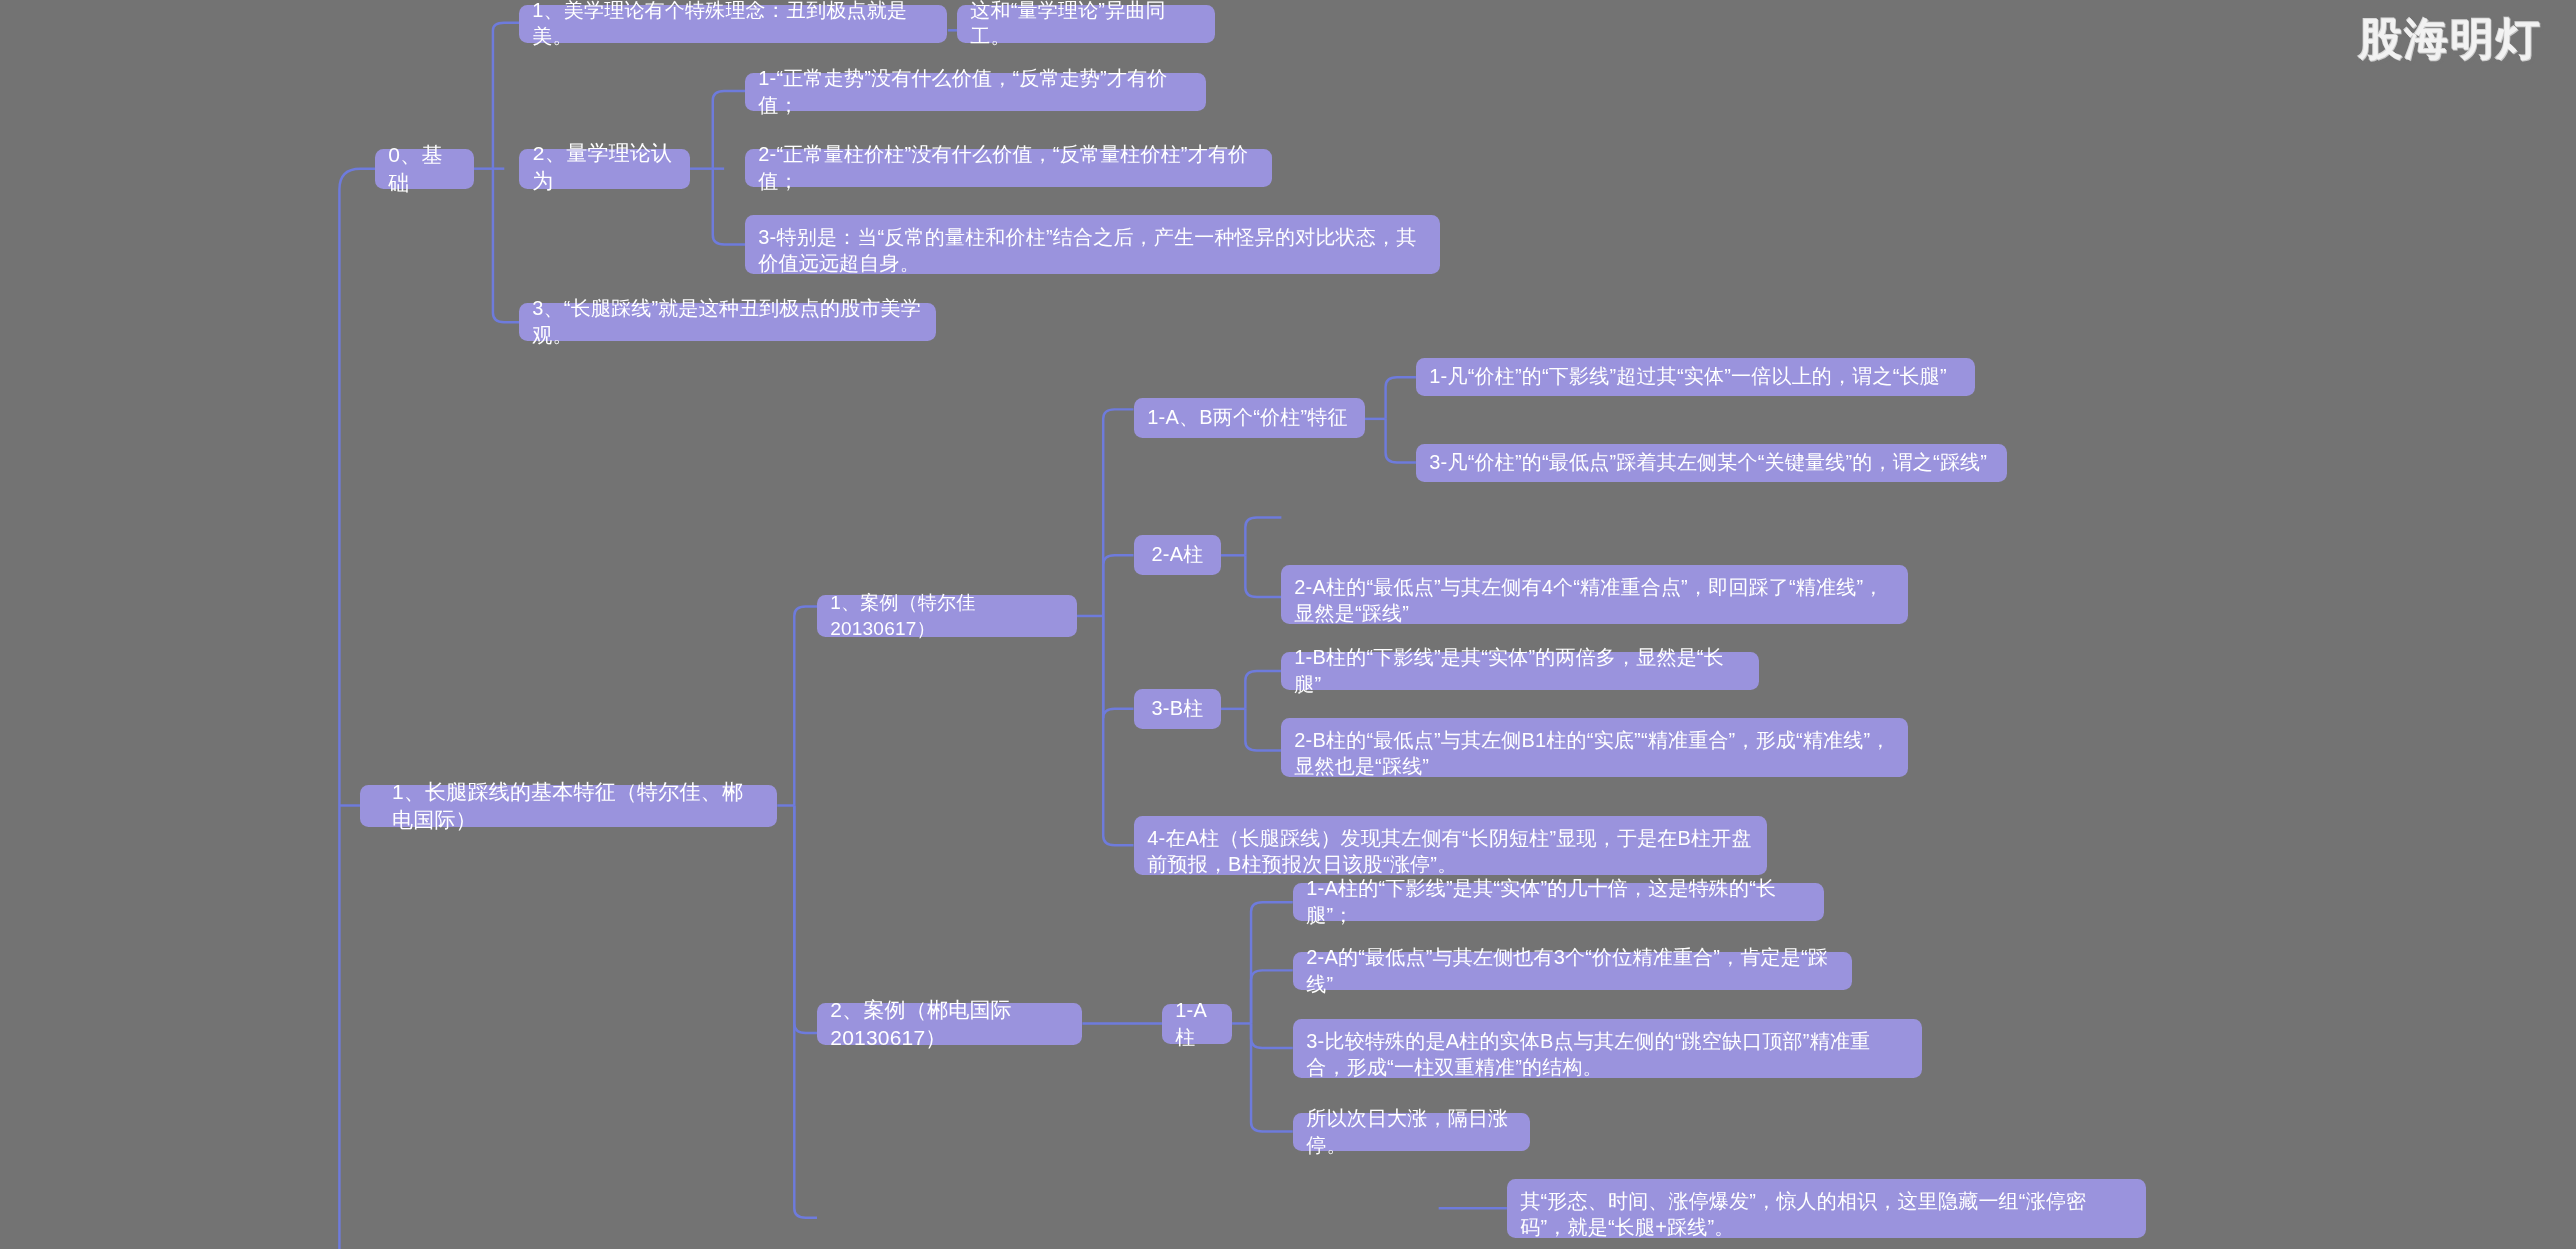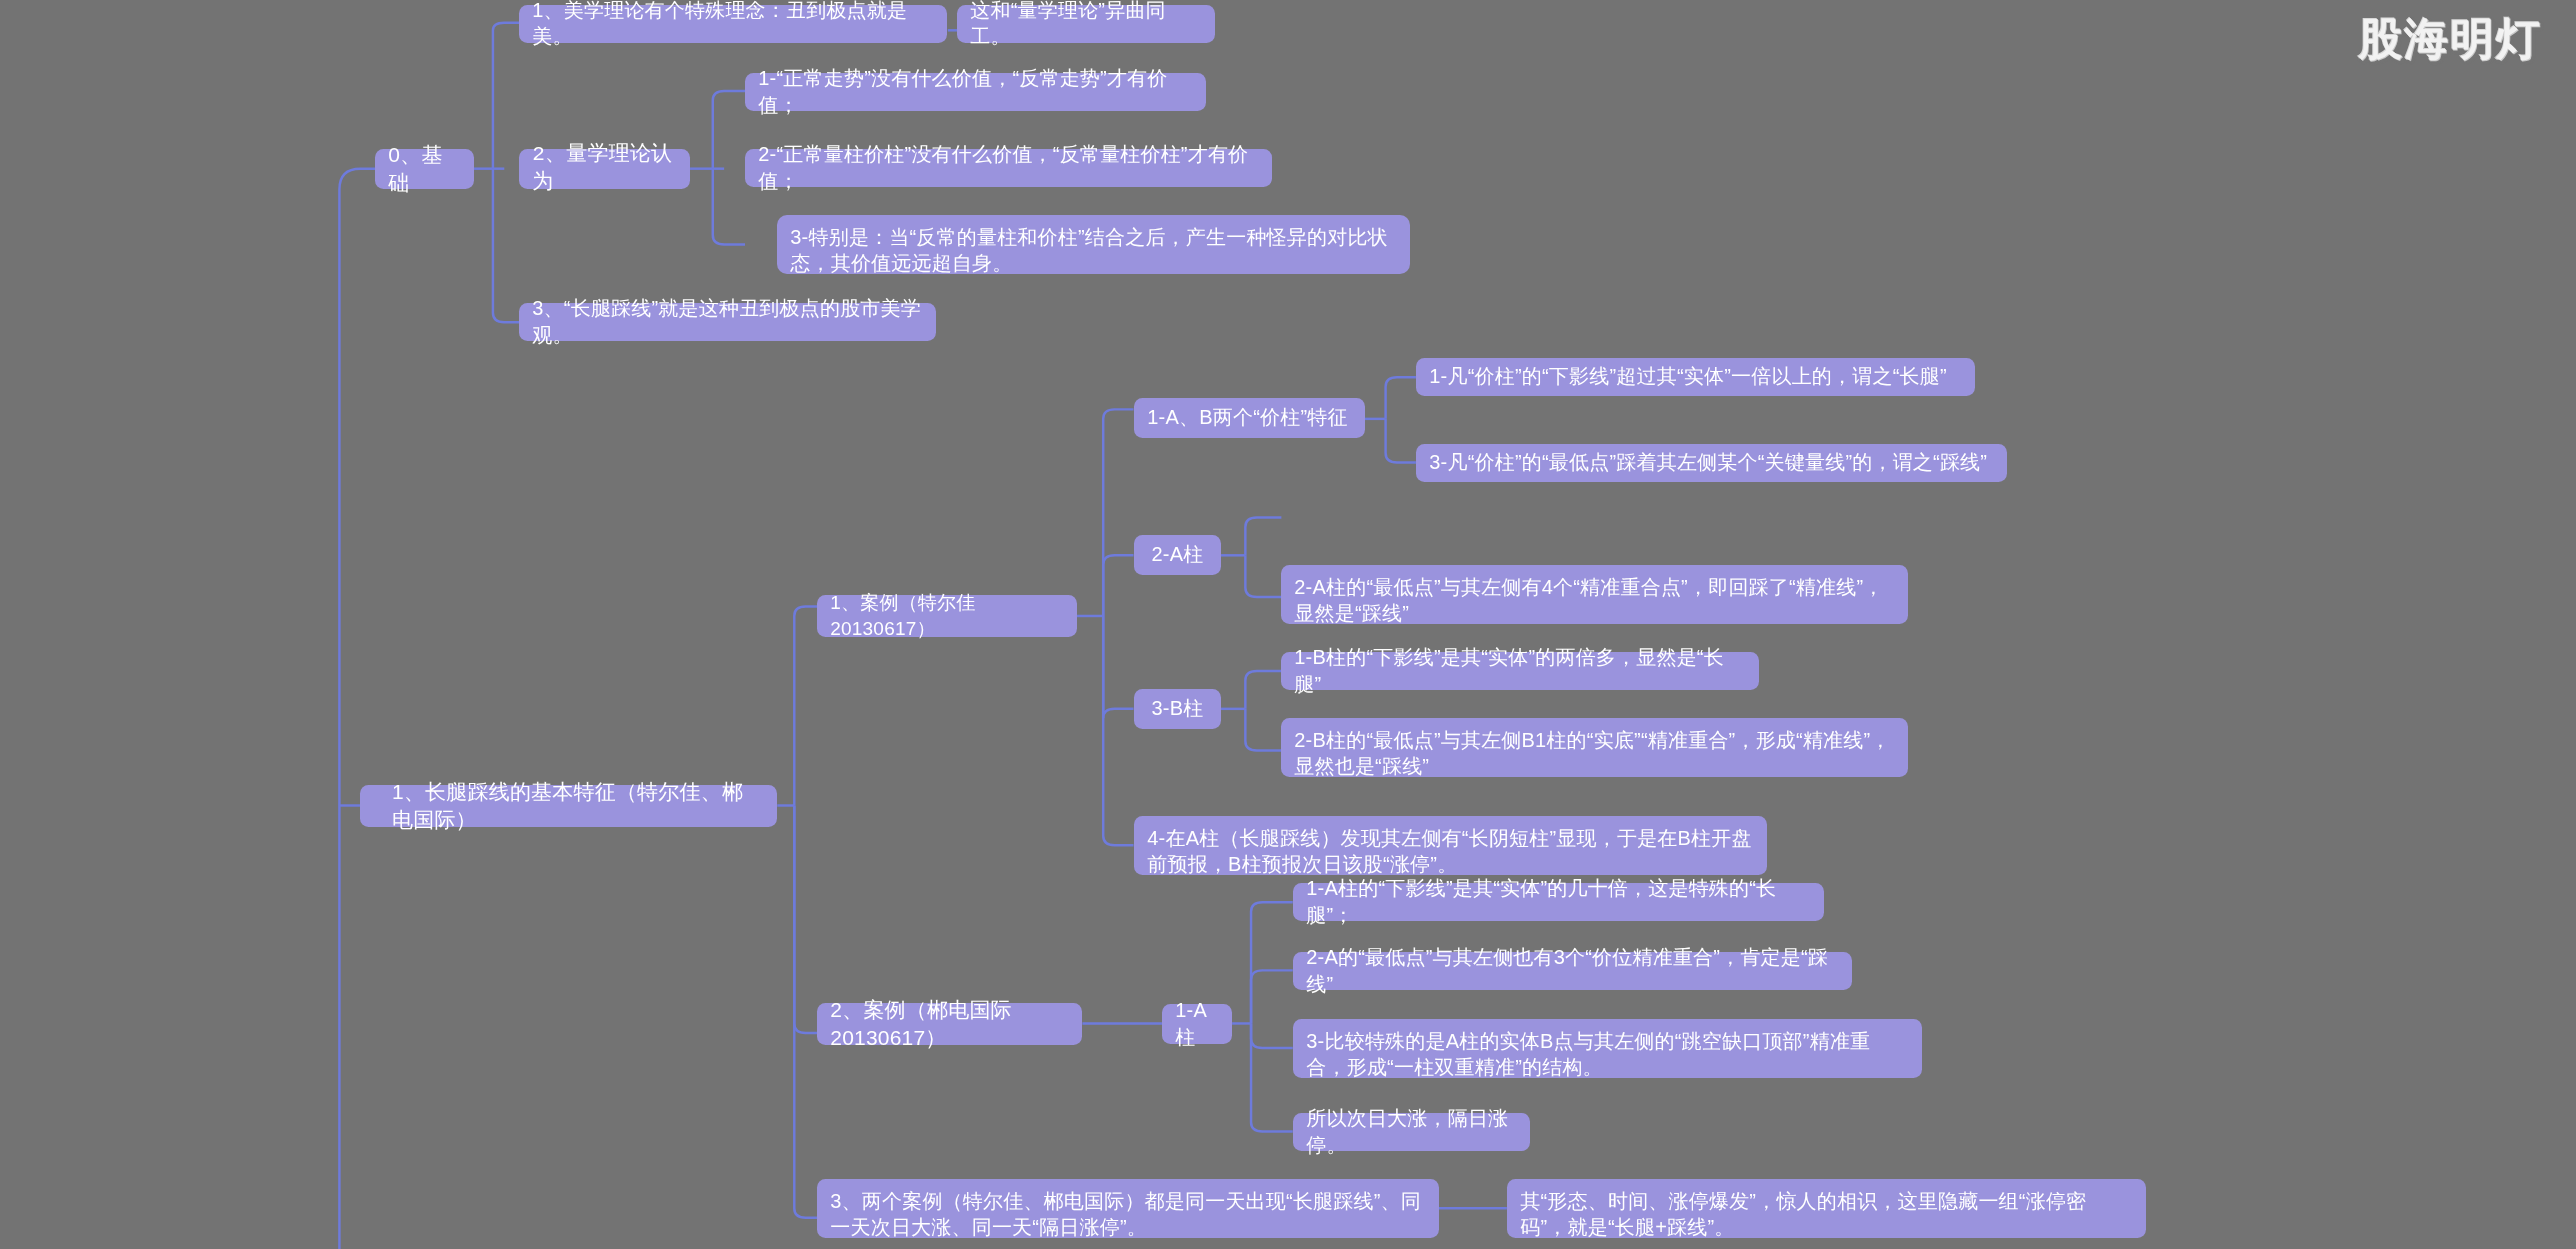--- a/index.html
+++ b/index.html
@@ -124,21 +124,21 @@
   <div class="node" style="left:519px; top:4.7px; width:428px; height:38px;">1、美学理论有个特殊理念：丑到极点就是美。</div>
 
   <div class="node" style="left:957px; top:4.7px; width:258px; height:38px;">这和“量学理论”异曲同工。</div>
 
   <div class="node center" style="left:519px; top:149px; width:171px; height:40px; font-size:21px;font-family:Liberation Mono, monospace;">2、量学理论认为</div>
 
   <div class="node" style="left:745px; top:73px; width:461px; height:38px;">1-“正常走势”没有什么价值，“反常走势”才有价值；</div>
 
   <div class="node" style="left:745px; top:149px; width:527px; height:38px;">2-“正常量柱价柱”没有什么价值，“反常量柱价柱”才有价值；</div>
 
-  <div class="node" style="left:777px; top:215px; width:633px; height:59px; align-items:flex-start; padding-top:8.5px;border-radius:10px;">3-特别是：当“反常的量柱和价柱”结合之后，产生一种怪异的对比状态，其价值远远超自身。</div>
+  <div class="node" style="left:745px; top:215px; width:695px; height:59px; align-items:flex-start; padding-top:8.5px;">3-特别是：当“反常的量柱和价柱”结合之后，产生一种怪异的对比状态，其价值远远超自身。</div>
 
   <div class="node" style="left:519px; top:303px; width:417px; height:38px;">3、“长腿踩线”就是这种丑到极点的股市美学观。</div>
 
   <div class="node" style="left:360px; top:785px; width:417px; height:42px; font-size:21px;padding-left:32px;">1、长腿踩线的基本特征（特尔佳、郴电国际）</div>
 
   <div class="node" style="left:817px; top:595px; width:260px; height:42px; font-size:19px;">1、案例（特尔佳20130617）</div>
 
   <div class="node" style="left:1134px; top:398px; width:231px; height:40px;">1-A、B两个“价柱”特征</div>
 
   <div class="node" style="left:1416px; top:358px; width:559px; height:38px;">1-凡“价柱”的“下影线”超过其“实体”一倍以上的，谓之“长腿”</div>
@@ -163,18 +163,17 @@
   <div class="node center" style="left:1162px; top:1004px; width:70px; height:40px;">1-A柱</div>
 
   <div class="node" style="left:1293px; top:883px; width:531px; height:38px;">1-A柱的“下影线”是其“实体”的几十倍，这是特殊的“长腿”；</div>
 
   <div class="node" style="left:1293px; top:952px; width:559px; height:38px;">2-A的“最低点”与其左侧也有3个“价位精准重合”，肯定是“踩线”</div>
 
   <div class="node" style="left:1293px; top:1019px; width:629px; height:59px; align-items:flex-start; padding-top:8.5px;">3-比较特殊的是A柱的实体B点与其左侧的“跳空缺口顶部”精准重合，形成“一柱双重精准”的结构。</div>
 
   <div class="node" style="left:1293px; top:1113px; width:237px; height:38px;">所以次日大涨，隔日涨停。</div>
 
-  <div class="node" style="left:817px; top:1179px; width:622px; height:59px; align-items:flex-start; padding-top:8.5px;">3、两个案例（特尔佳、郴电国际）都是同一天出现“长腿踩线”、同一天次日大涨、同一天“隔日涨停”。</div>
 
   <div class="node" style="left:1507px; top:1179px; width:639px; height:59px; align-items:flex-start; padding-top:8.5px;">其“形态、时间、涨停爆发”，惊人的相识，这里隐藏一组“涨停密码”，就是“长腿+踩线”。</div>
 
 </div>
 
 
 </body></html>

